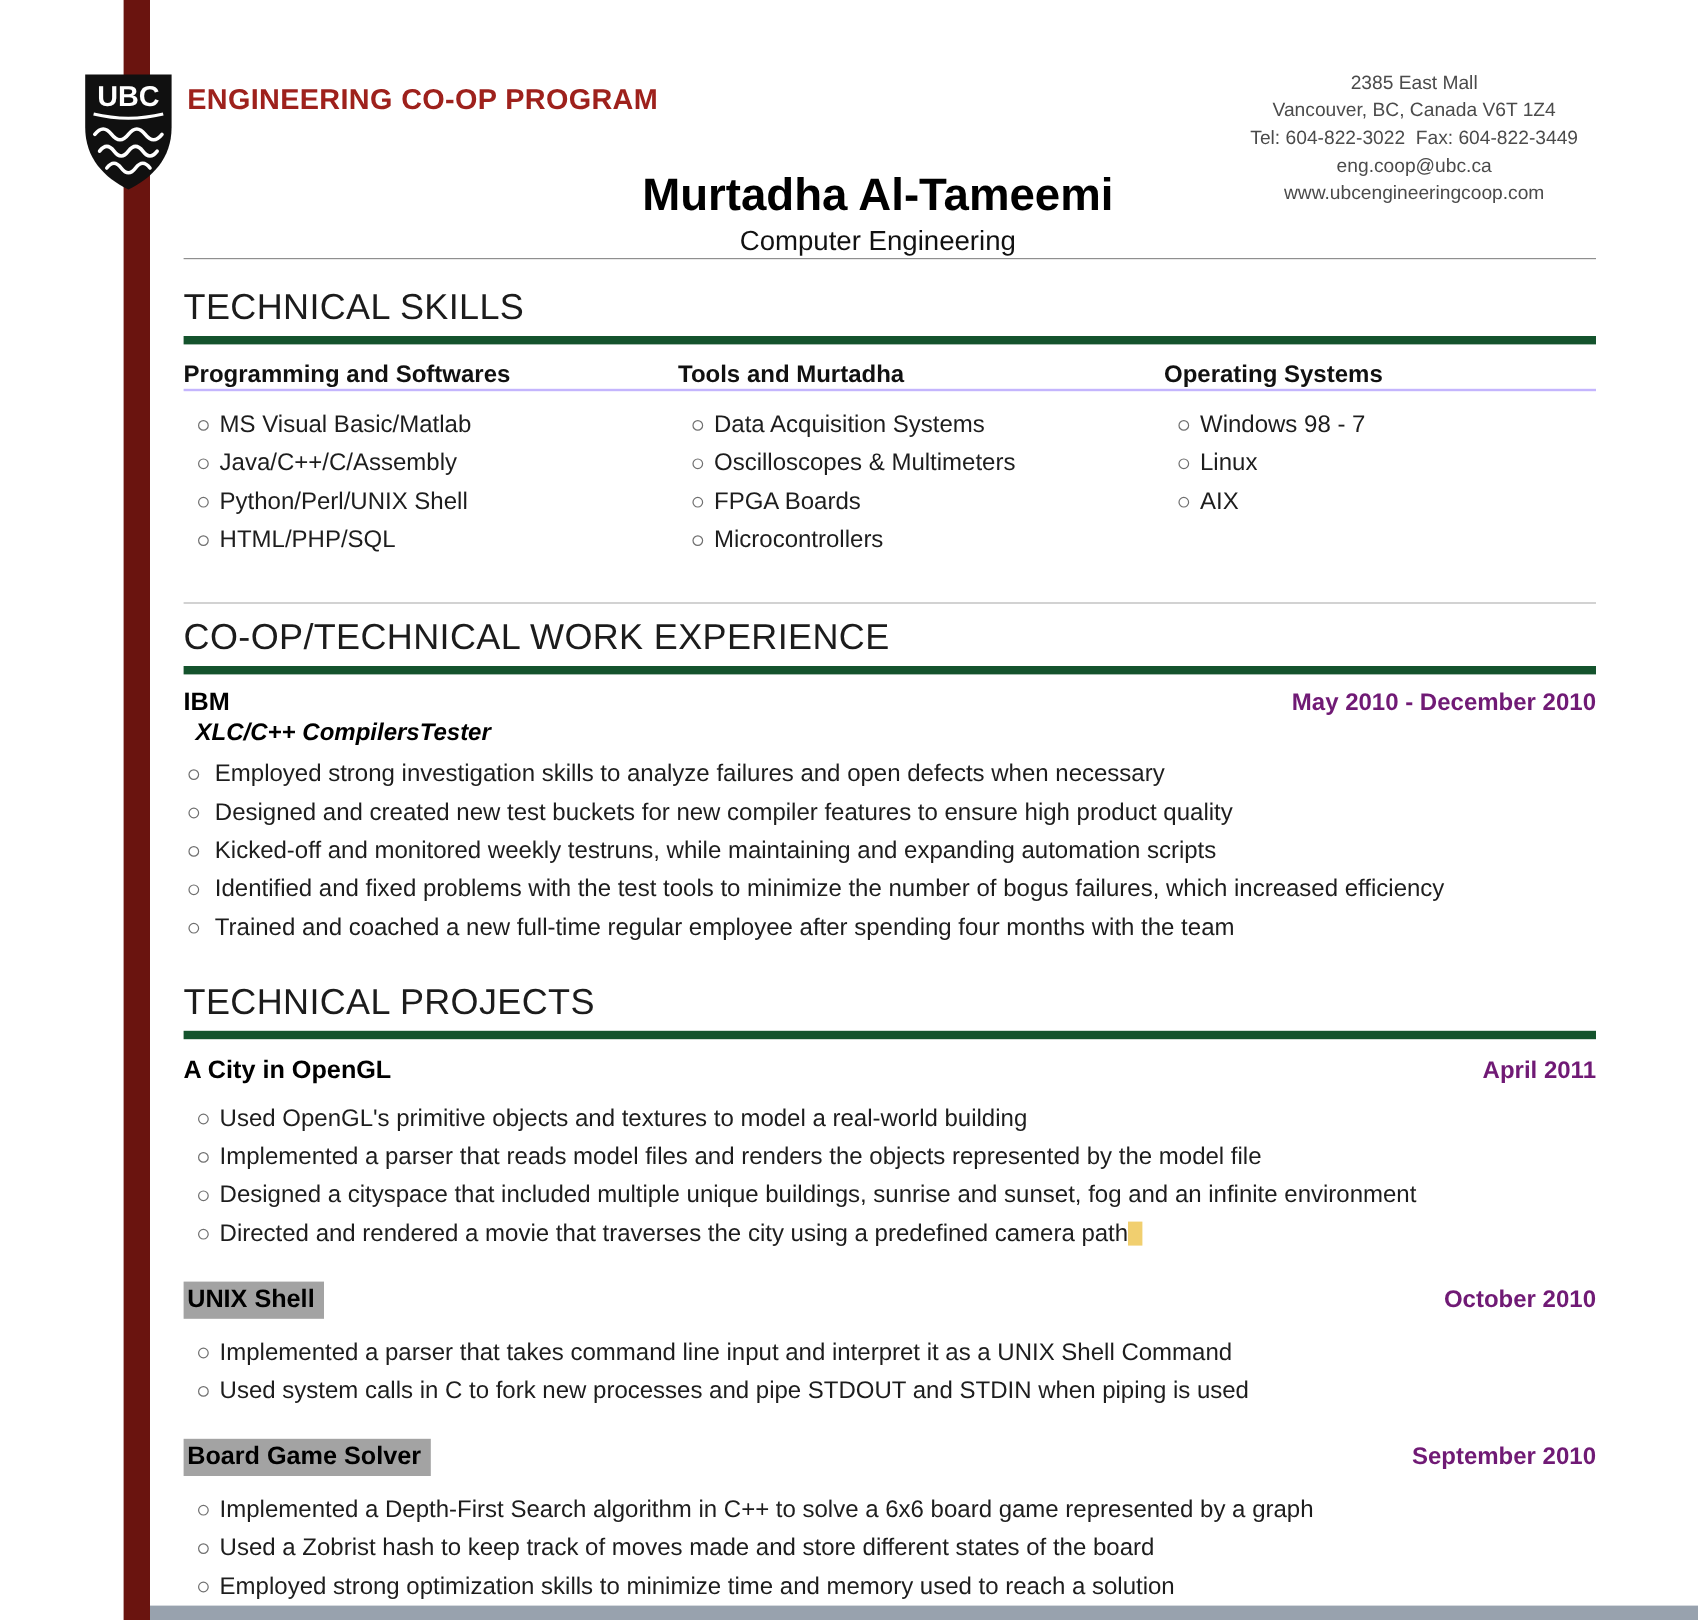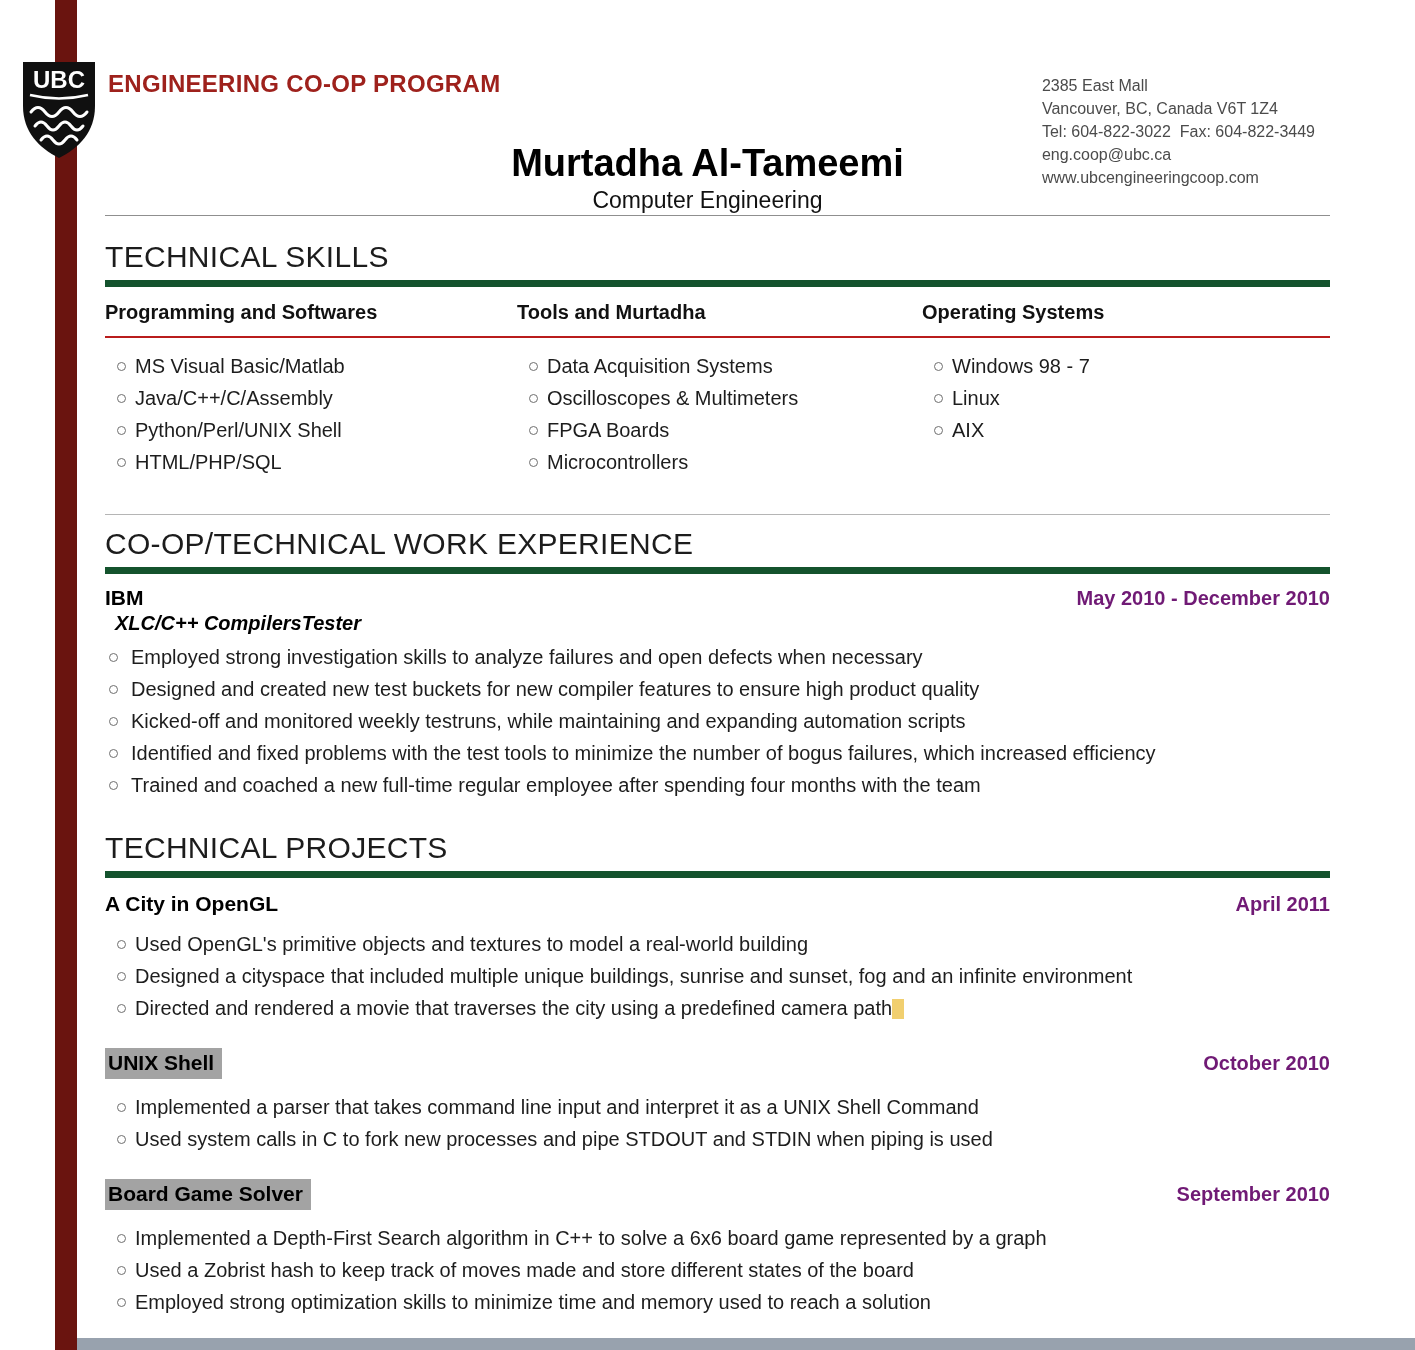--- a/index.html
+++ b/index.html
@@ -4,47 +4,47 @@
 <style>
   html, body { margin: 0; padding: 0; }
   body {
     width: 1415px; height: 1350px;
     background: #ffffff;
     font-family: "Liberation Sans", "DejaVu Sans", sans-serif;
     color: #1d1d1d;
     position: relative;
     overflow: hidden;
   }
-  .page { position: absolute; inset: 0; }
+  .page { position: absolute; inset: 0; margin-left: 48px; }
 
   
   .left-bar { position: absolute; left: 55px; top: 0; width: 22px; height: 100%; background: #6a140f; }
   .bottom-bar { position: absolute; left: 77px; right: 0; bottom: 0; height: 12px; background: #98a2ae; }
 
   
   .logo { position: absolute; left: 20px; top: 60px; width: 78px; height: 102px; }
   .program-title { position: absolute; left: 108px; top: 70px; font-size: 24px; font-weight: bold; color: #9e211c; letter-spacing: 0.3px; }
-  .contact { position: absolute; right: 100px; top: 74px; text-align: left; font-size: 16px; line-height: 23px; color: #4b4b4b; }
+  .contact { position: absolute; right: 100px; top: 58px; text-align: center; font-size: 16px; line-height: 23px; color: #4b4b4b; }
   .contact div { white-space: pre; }
   .name-block { position: absolute; left: 0; right: 0; top: 142px; text-align: center; }
   .resume-name { font-size: 38px; font-weight: bold; color: #000; }
   .resume-discipline { font-size: 23px; margin-top: 2px; color: #111; }
   .header-rule { position: absolute; top: 215px; left: 105px; right: 85px; border-top: 1px solid #8f8f8f; }
 
   
   .main { position: absolute; top: 216px; left: 105px; right: 85px; }
 
   .section-title { font-size: 30px; color: #1c1c1c; padding-bottom: 6px; border-bottom: 7px solid #14532d; letter-spacing: 0.3px; }
   .skills-title { margin-top: 24px; }
   .exp-title { margin-top: 12px; }
   .proj-title { margin-top: 30px; }
 
   
   .skills-head, .skills-body { display: grid; grid-template-columns: 412px 405px 1fr; }
-  .skills-head { margin-top: 14px; padding-bottom: 12px; border-bottom: 2px solid #b91c1c; }
+  .skills-head { margin-top: 14px; border-bottom: 2px solid #c4b5fd; }
   .skills-head > div { font-size: 20px; font-weight: bold; color: #111; }
   .skills-body { padding-top: 12px; }
 
   ul { list-style: none; margin: 0; padding: 0; }
   .b { position: relative; padding-left: 30px; font-size: 20px; line-height: 32px; color: #1d1d1d; }
   .b::before { content: ""; position: absolute; left: 12px; top: 12px; width: 7px; height: 7px;
                border: 1.5px solid #6f6f6f; border-radius: 50%; background: transparent; }
   .exp .b { padding-left: 26px; }
   .exp .b::before { left: 4px; }
 
@@ -147,20 +147,21 @@
 
     <div class="section-title proj-title">TECHNICAL PROJECTS</div>
 
     <div class="project first">
       <div class="entry-head">
         <span class="project-name">A City in OpenGL</span>
         <span class="dates">April 2011</span>
       </div>
       <ul>
         <li class="b">Used OpenGL's primitive objects and textures to model a real-world building</li>
+        <li class="b">Implemented a parser that reads model files and renders the objects represented by the model file</li>
         <li class="b">Designed a cityspace that included multiple unique buildings, sunrise and sunset, fog and an infinite environment</li>
         <li class="b"><span>Directed and rendered a movie that traverses the city using a predefined camera path</span><span class="tail-mark"></span></li>
       </ul>
     </div>
 
     <div class="project">
       <div class="entry-head">
         <span class="project-name hl">UNIX Shell</span>
         <span class="dates">October 2010</span>
       </div>

